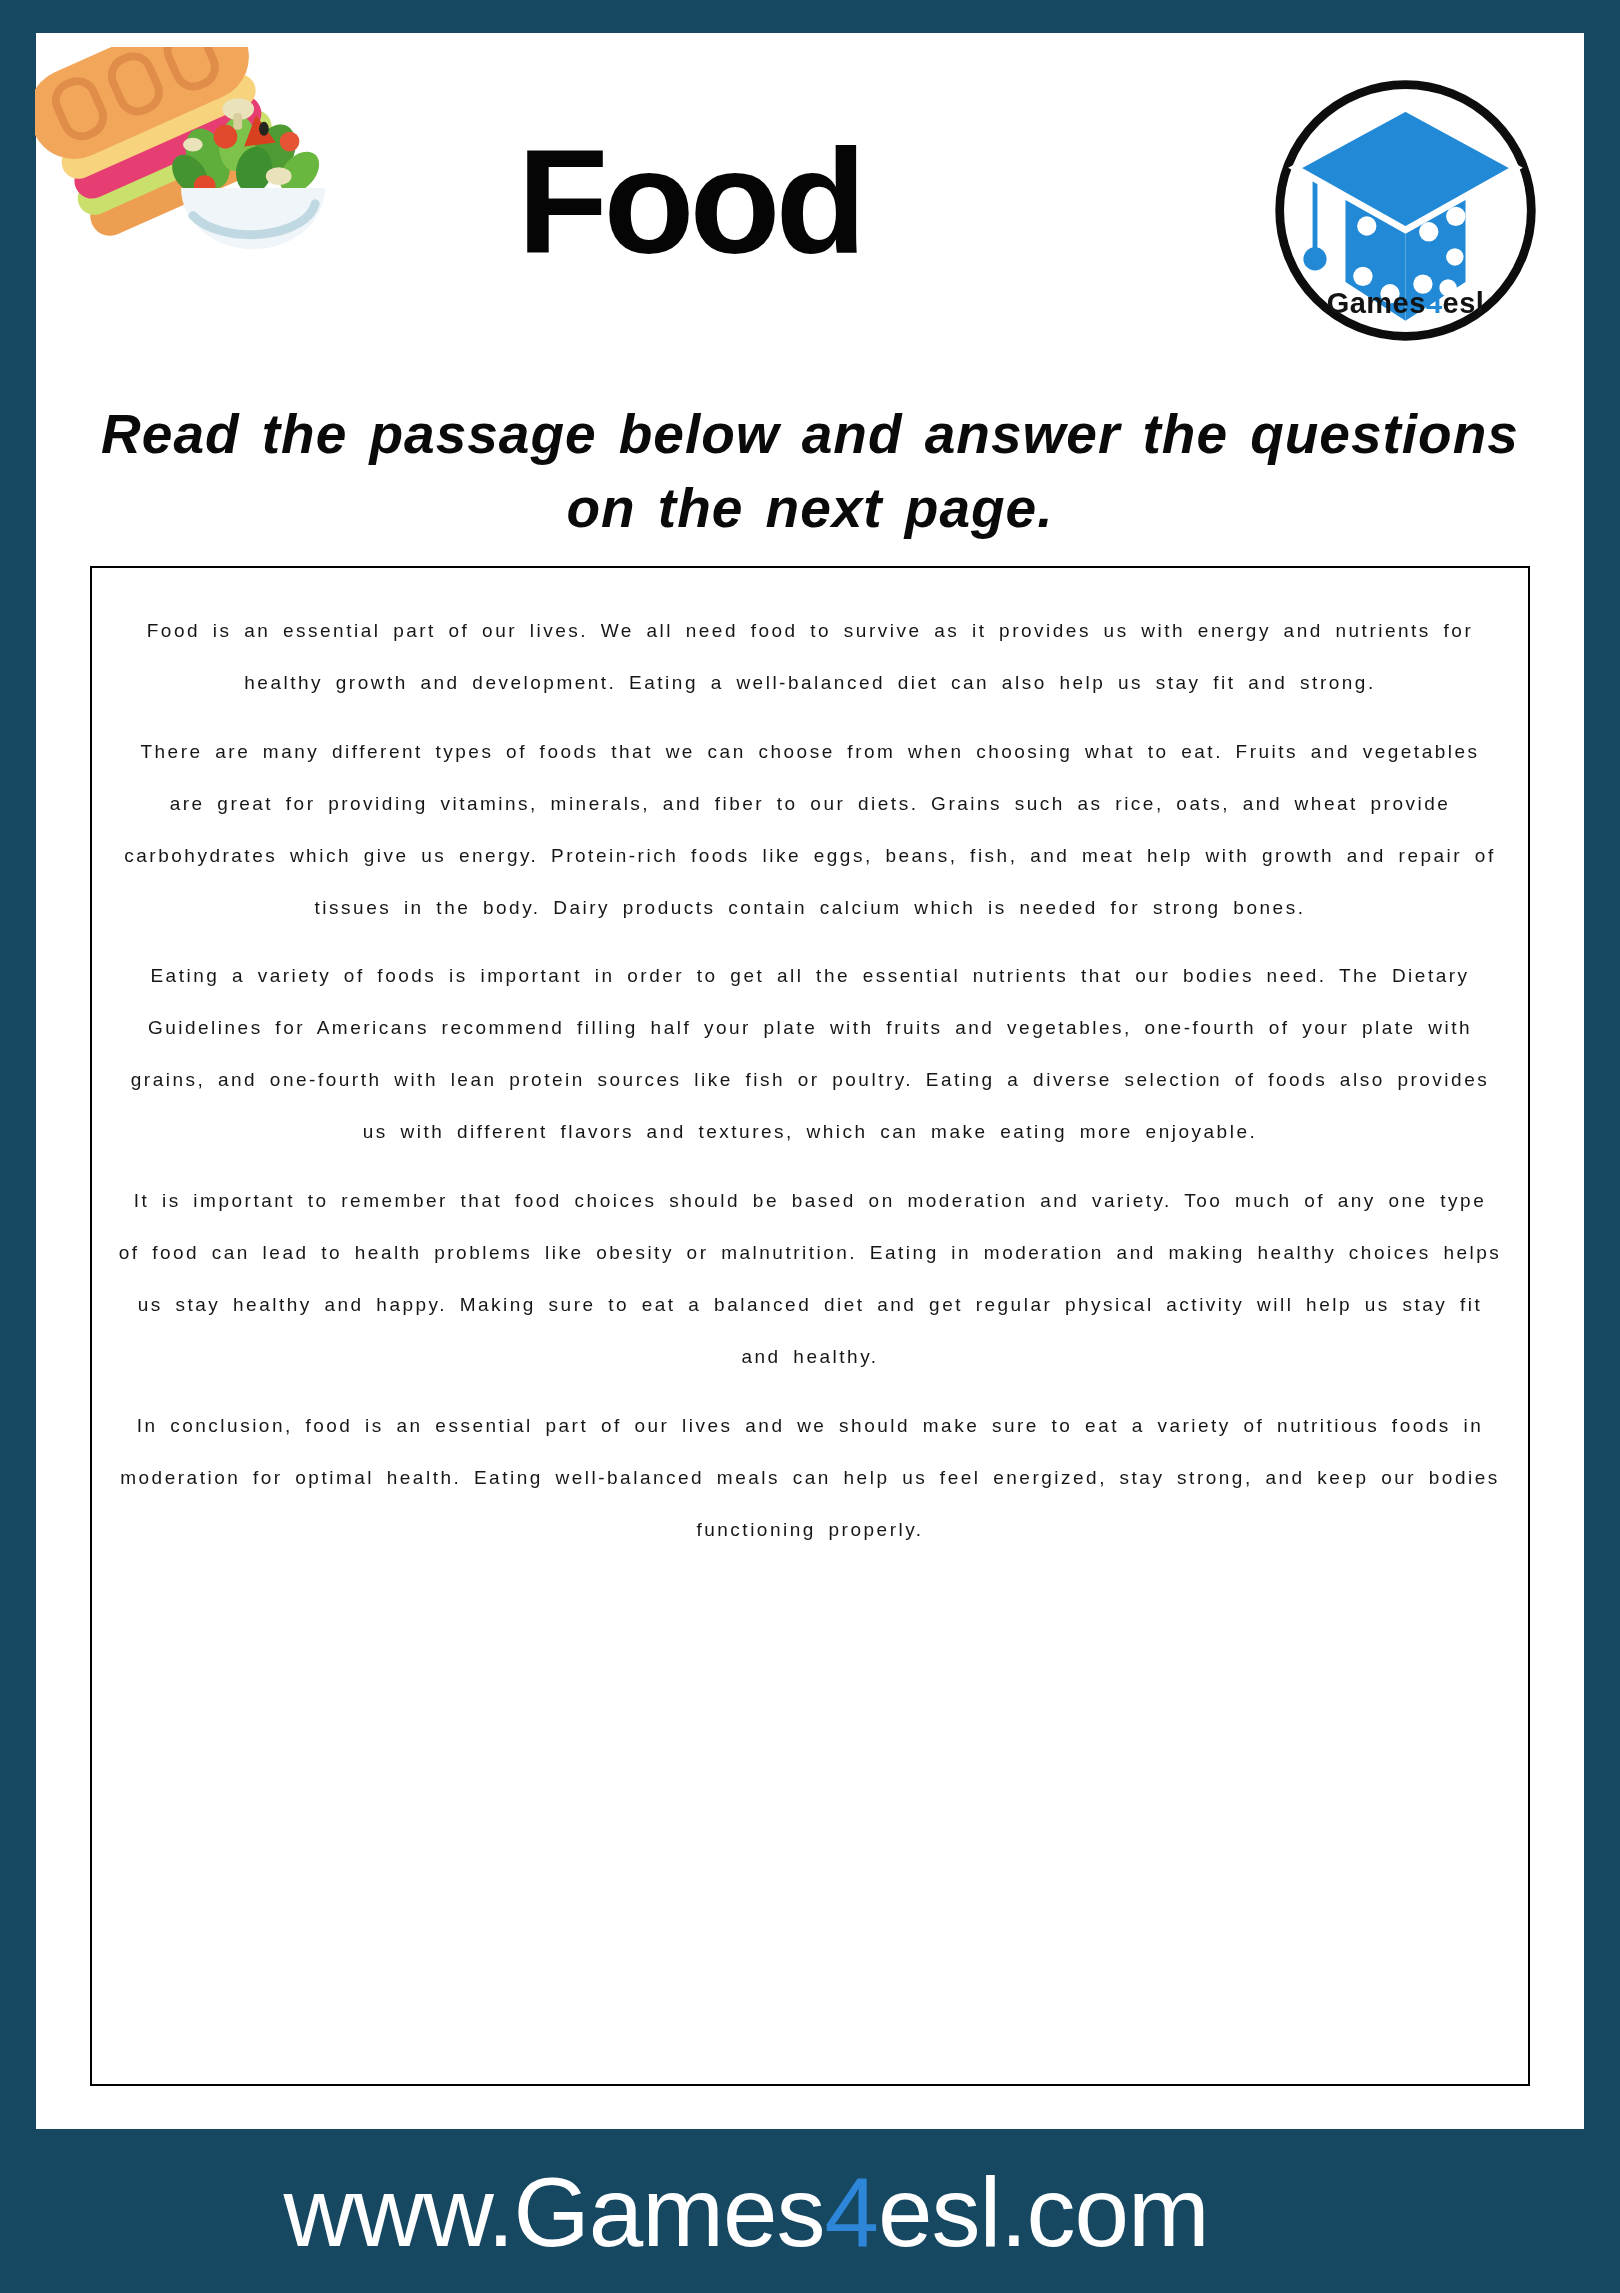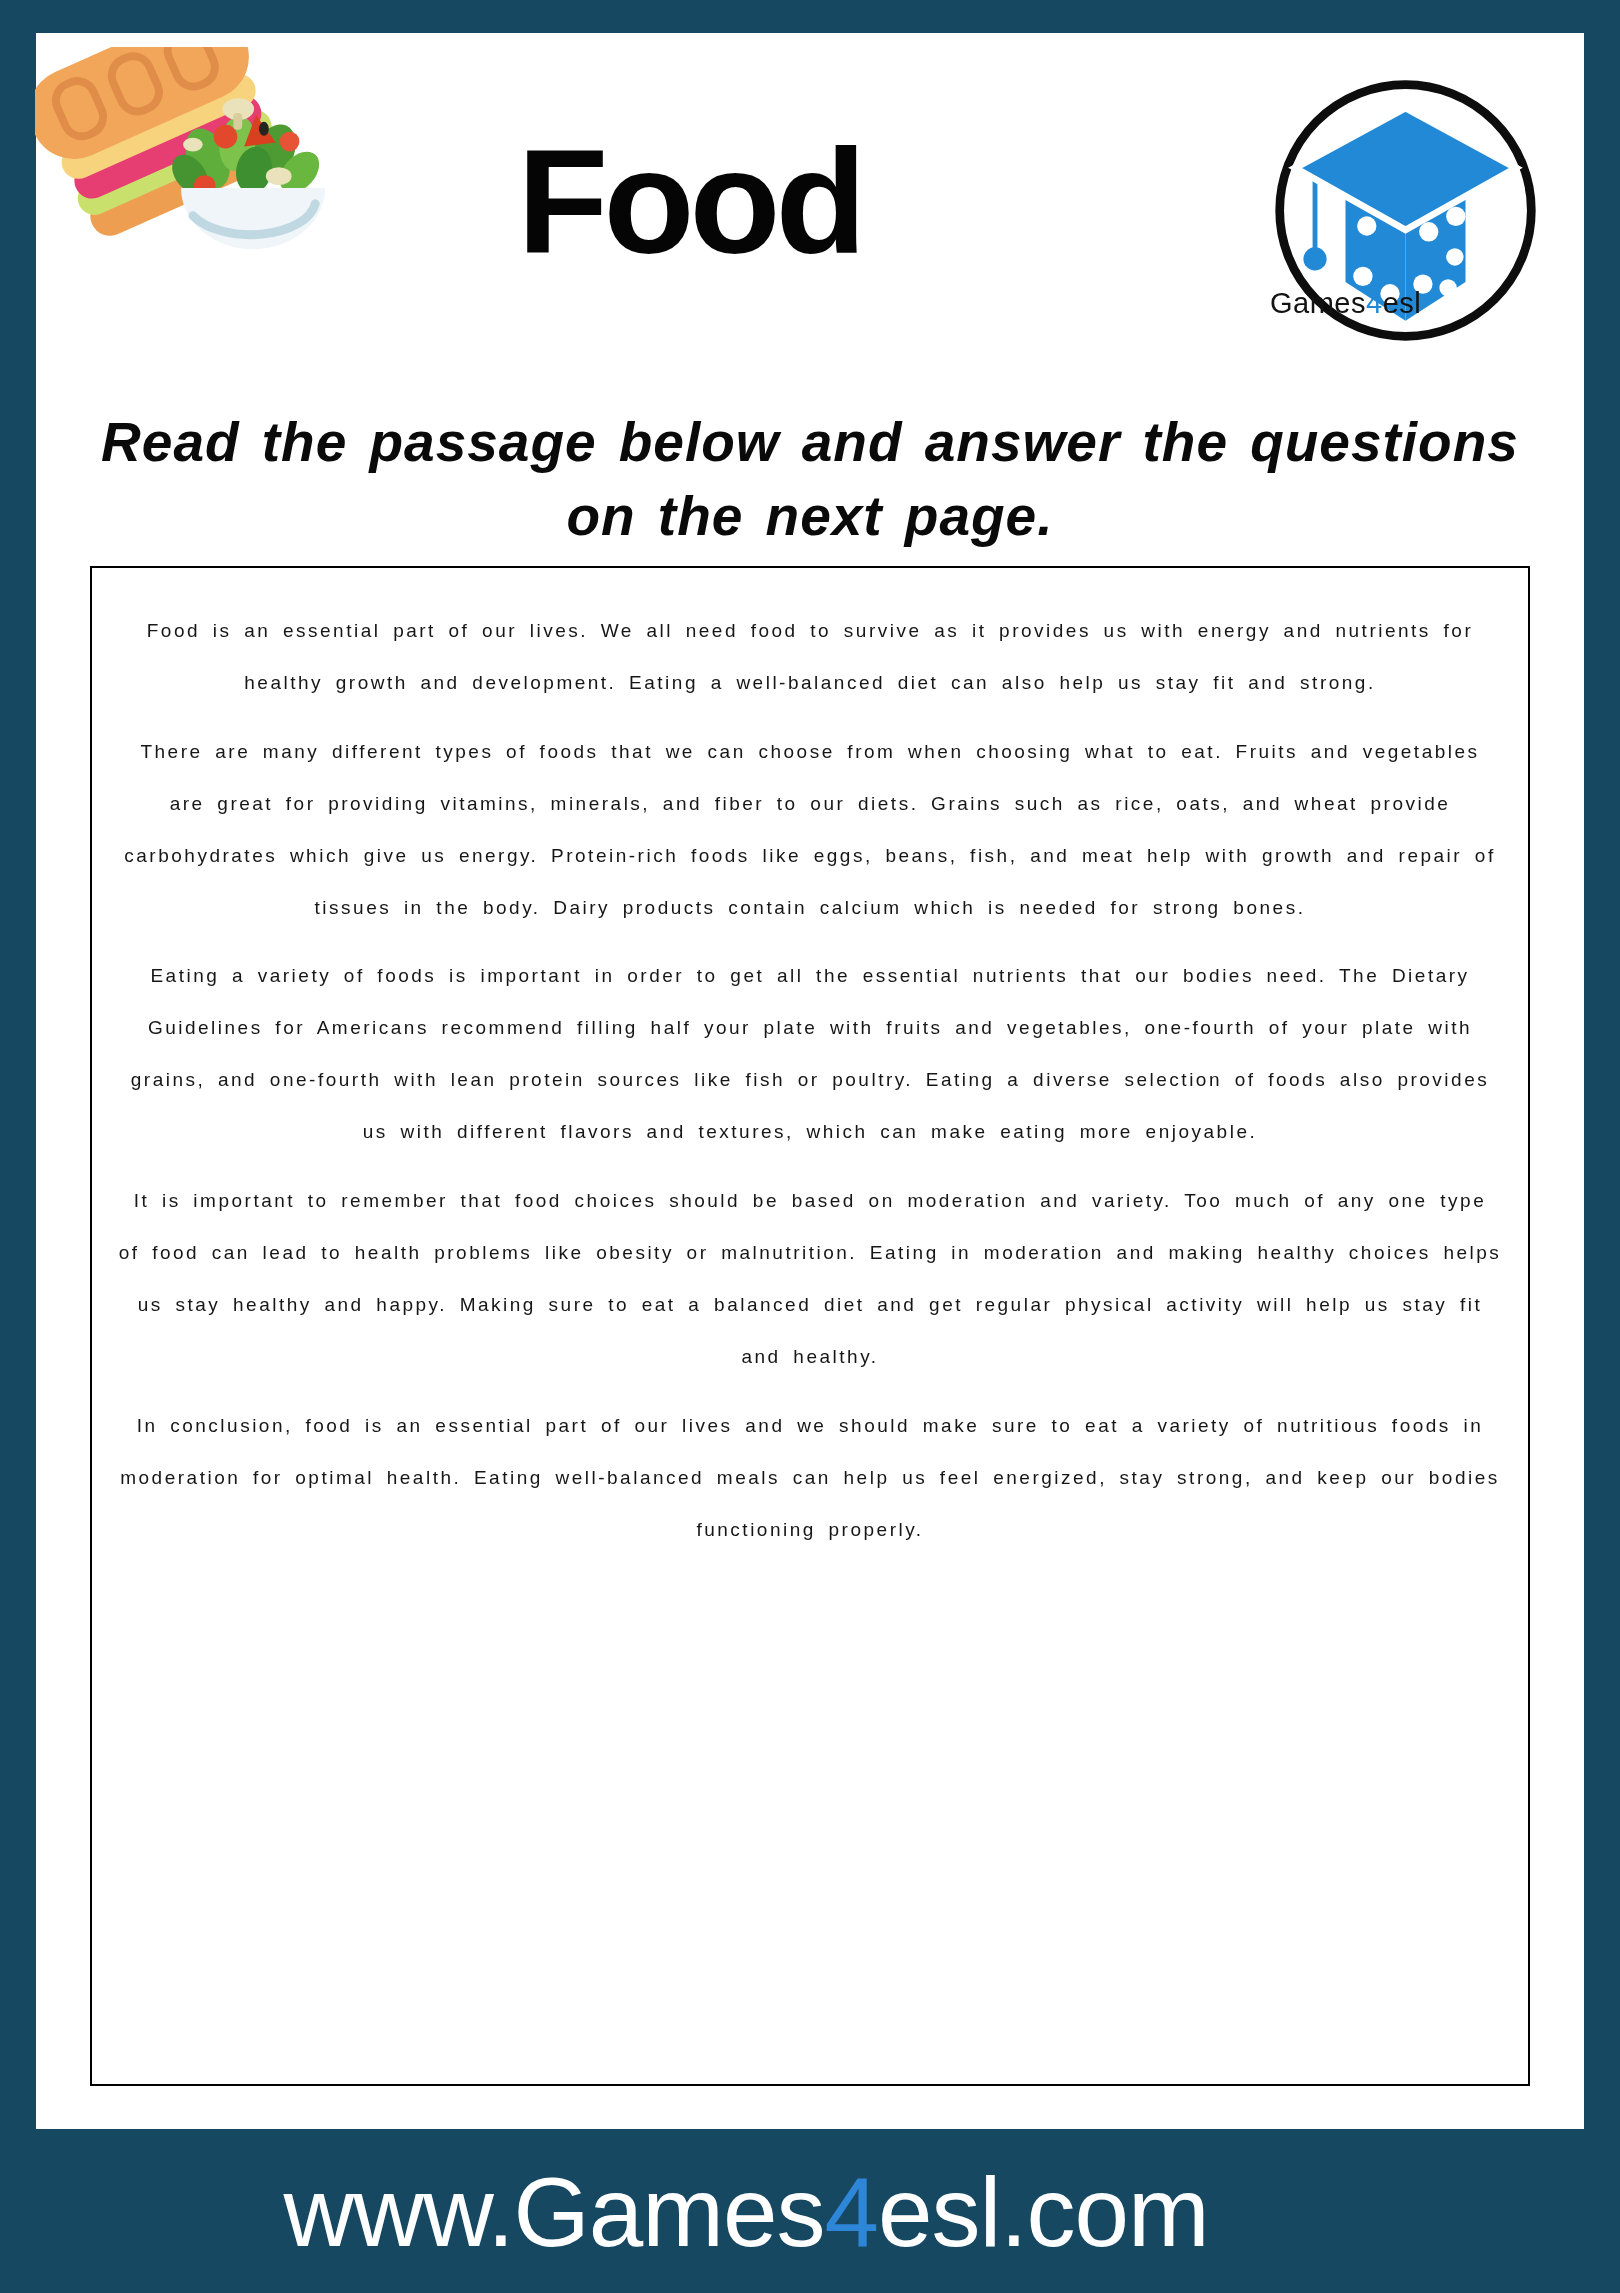--- a/index.html
+++ b/index.html
@@ -22,30 +22,30 @@
     text-align:center;
     font-size:149px;line-height:149px;font-weight:700;
     letter-spacing:-4.9px;color:#050505;
   }
   .logo{
     position:absolute;left:1270px;top:75px;width:271px;height:271px;
   }
   .logo svg{position:absolute;left:0;top:0;width:271px;height:271px;}
   .logo-text{
     position:absolute;left:0;top:214px;width:271px;
-    text-align:left;font-size:29px;line-height:29px;font-weight:400;
+    text-align:center;font-size:29px;line-height:29px;font-weight:700;
     letter-spacing:0.5px;color:#131313;
   }
   .logo-text .num{color:#2189D6;}
   .instruction{
     position:absolute;left:0;top:389px;width:1620px;
     text-align:center;
   }
   .instruction-inner{
-    max-width:1470px;margin:16px auto;
+    max-width:1470px;margin:8px auto;
     font-style:italic;font-weight:700;
     font-size:55px;line-height:74px;
     letter-spacing:1px;word-spacing:5.9px;color:#0a0a0a;
   }
   .passage-box{
     position:absolute;left:90px;top:566px;width:1440px;height:1520px;
     box-sizing:border-box;
     border:2.9px solid #000000;
     background:#ffffff;
     padding:37px 25.5px 0 25.5px;

